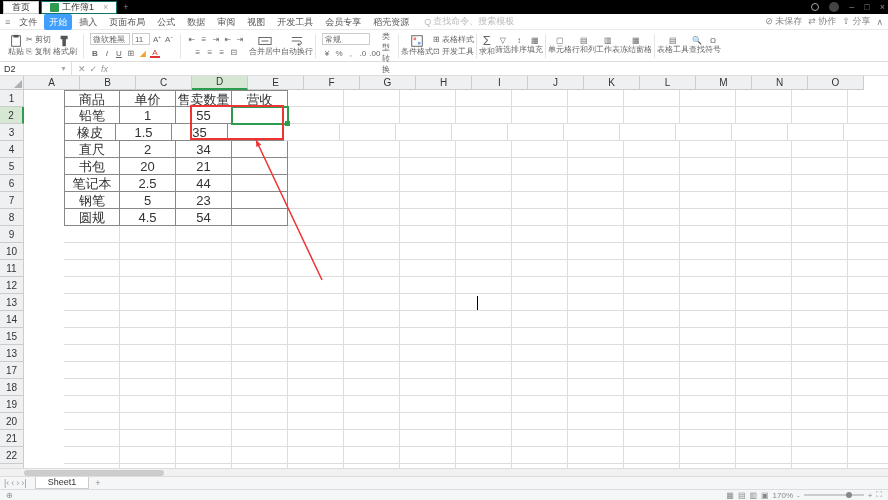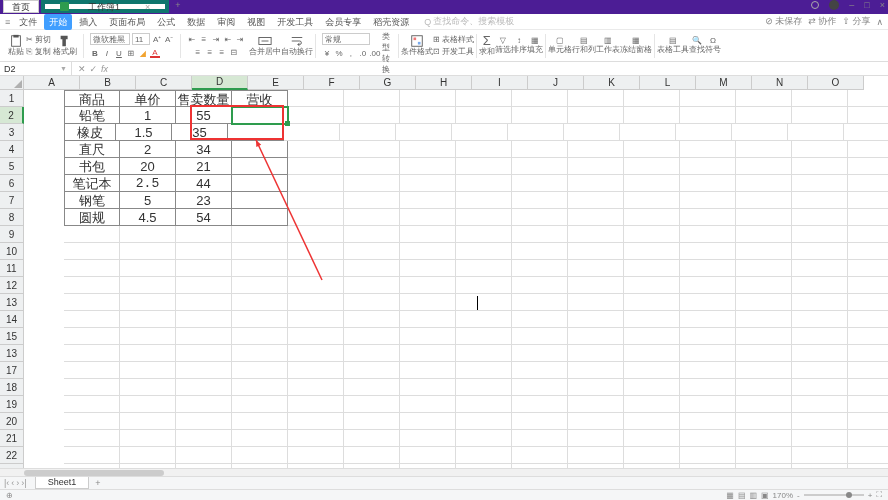--- a/index.html
+++ b/index.html
@@ -1,21 +1,21 @@
 <!DOCTYPE html>
 <html><head>
 <meta charset="utf-8">
 <style>
 * { margin: 0; padding: 0; box-sizing: border-box; font-family: "Microsoft YaHei", Arial, sans-serif; }
 body { width: 888px; height: 500px; overflow: hidden; background: #fff; font-size: 11px; color: #333; position: relative; }
 
 
-.titlebar { height: 14px; background: #4c1d95; display: flex; align-items: flex-start; padding: 0 3px; font-size: 9px; }
+.titlebar { height: 14px; background: #000000; display: flex; align-items: center; padding: 0 3px; font-size: 9px; }
 .tab-home { background: #fff; border: 1px solid #ccc; padding: 0 8px; height: 13px; line-height: 12px; margin-right: 2px; display: flex; align-items: center; }
-.tab-book { background: #fff; border: 4px solid #0f766e; padding: 0 15px; height: 13px; line-height: 12px; display: flex; align-items: center; gap: 19px; }
+.tab-book { background: #fff; border: 1px solid #0f766e; padding: 0 8px; height: 13px; line-height: 12px; display: flex; align-items: center; gap: 3px; }
 .tab-book .icon { width: 9px; height: 9px; background: #2e9c4e; border-radius: 1px; }
 .tab-plus { padding: 0 6px; color: #888; }
 .title-right { margin-left: auto; display: flex; gap: 10px; align-items: center; color: #888; }
 .title-right .dot { width: 8px; height: 8px; border: 1px solid #aaa; border-radius: 50%; }
 .title-right .avatar { width: 10px; height: 10px; background: #444; border-radius: 50%; }
 
 
 .menubar { height: 16px; background: #fff; display: flex; align-items: center; padding: 0 5px; font-size: 9px; gap: 2px; border-bottom: 1px solid #eaeaea; }
 .menubar .triple { color: #888; margin-right: 2px; }
 .menubar .menu-item { padding: 0 5px; color: #555; height: 16px; line-height: 16px; }
@@ -408,21 +408,21 @@
         <div class="cell" style="width: 56px;"></div>
         <div class="cell" style="width: 56px;"></div>
         <div class="cell" style="width: 56px;"></div>
         <div class="cell" style="width: 56px;"></div>
         <div class="cell" style="width: 56px;"></div>
         <div class="cell" style="width: 56px;"></div>
         <div class="cell" style="width: 56px;"></div>
       </div>
       <div class="row">
         <div class="cell datacell" style="width: 56px; border-right: 1px solid rgb(136, 136, 136); border-bottom: 1px solid rgb(136, 136, 136); border-left: 1px solid rgb(136, 136, 136);">笔记本</div>
-        <div class="cell datacell" style="width: 56px; border-right: 1px solid rgb(136, 136, 136); border-bottom: 1px solid rgb(136, 136, 136); font-family: Liberation Mono, monospace;">2.5</div>
+        <div class="cell datacell" style="width: 56px; border-right: 1px solid rgb(136, 136, 136); border-bottom: 1px solid rgb(136, 136, 136);">2.5</div>
         <div class="cell datacell" style="width: 56px; border-right: 1px solid rgb(136, 136, 136); border-bottom: 1px solid rgb(136, 136, 136);">44</div>
         <div class="cell datacell" style="width: 56px; border-right: 1px solid rgb(136, 136, 136); border-bottom: 1px solid rgb(136, 136, 136);"></div>
         <div class="cell" style="width: 56px;"></div>
         <div class="cell" style="width: 56px;"></div>
         <div class="cell" style="width: 56px;"></div>
         <div class="cell" style="width: 56px;"></div>
         <div class="cell" style="width: 56px;"></div>
         <div class="cell" style="width: 56px;"></div>
         <div class="cell" style="width: 56px;"></div>
         <div class="cell" style="width: 56px;"></div>

